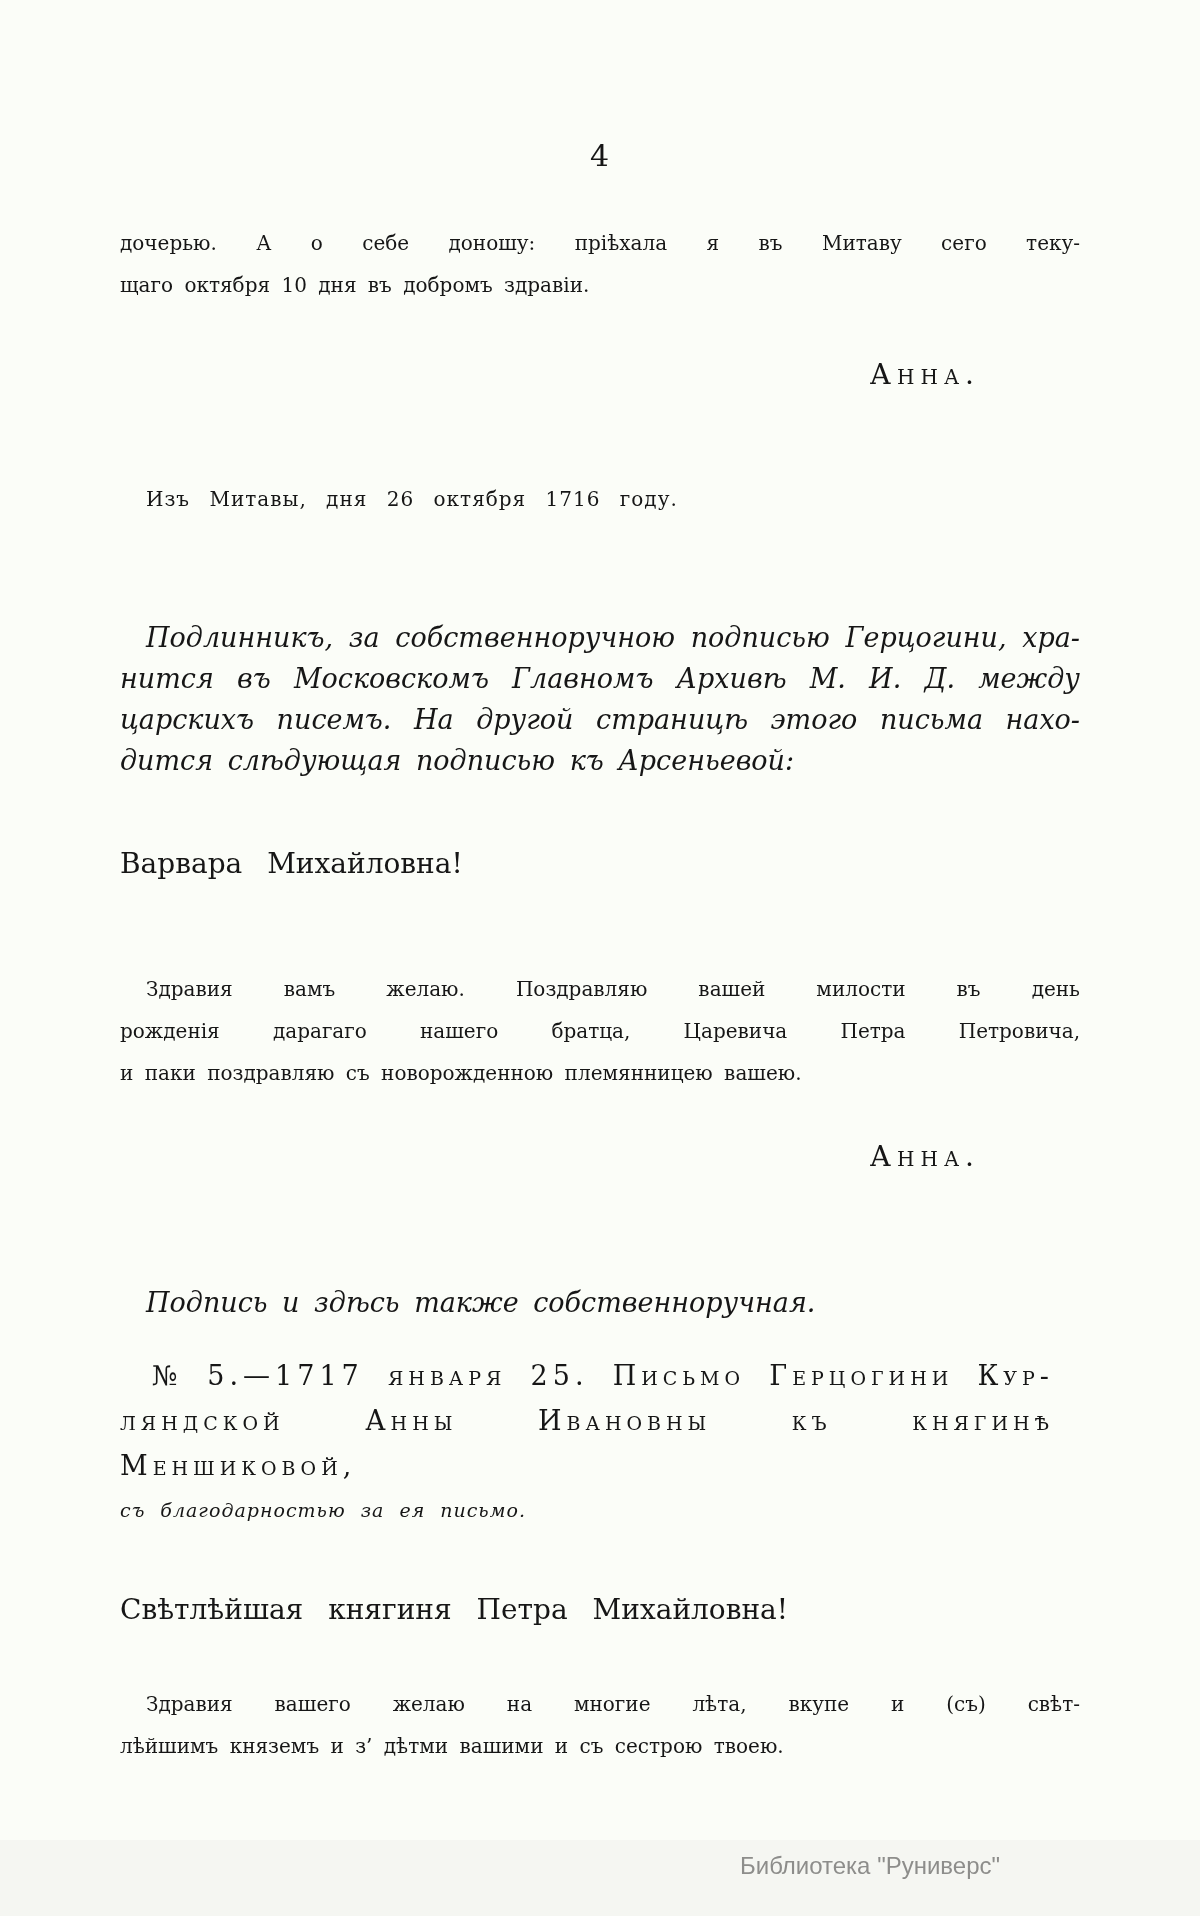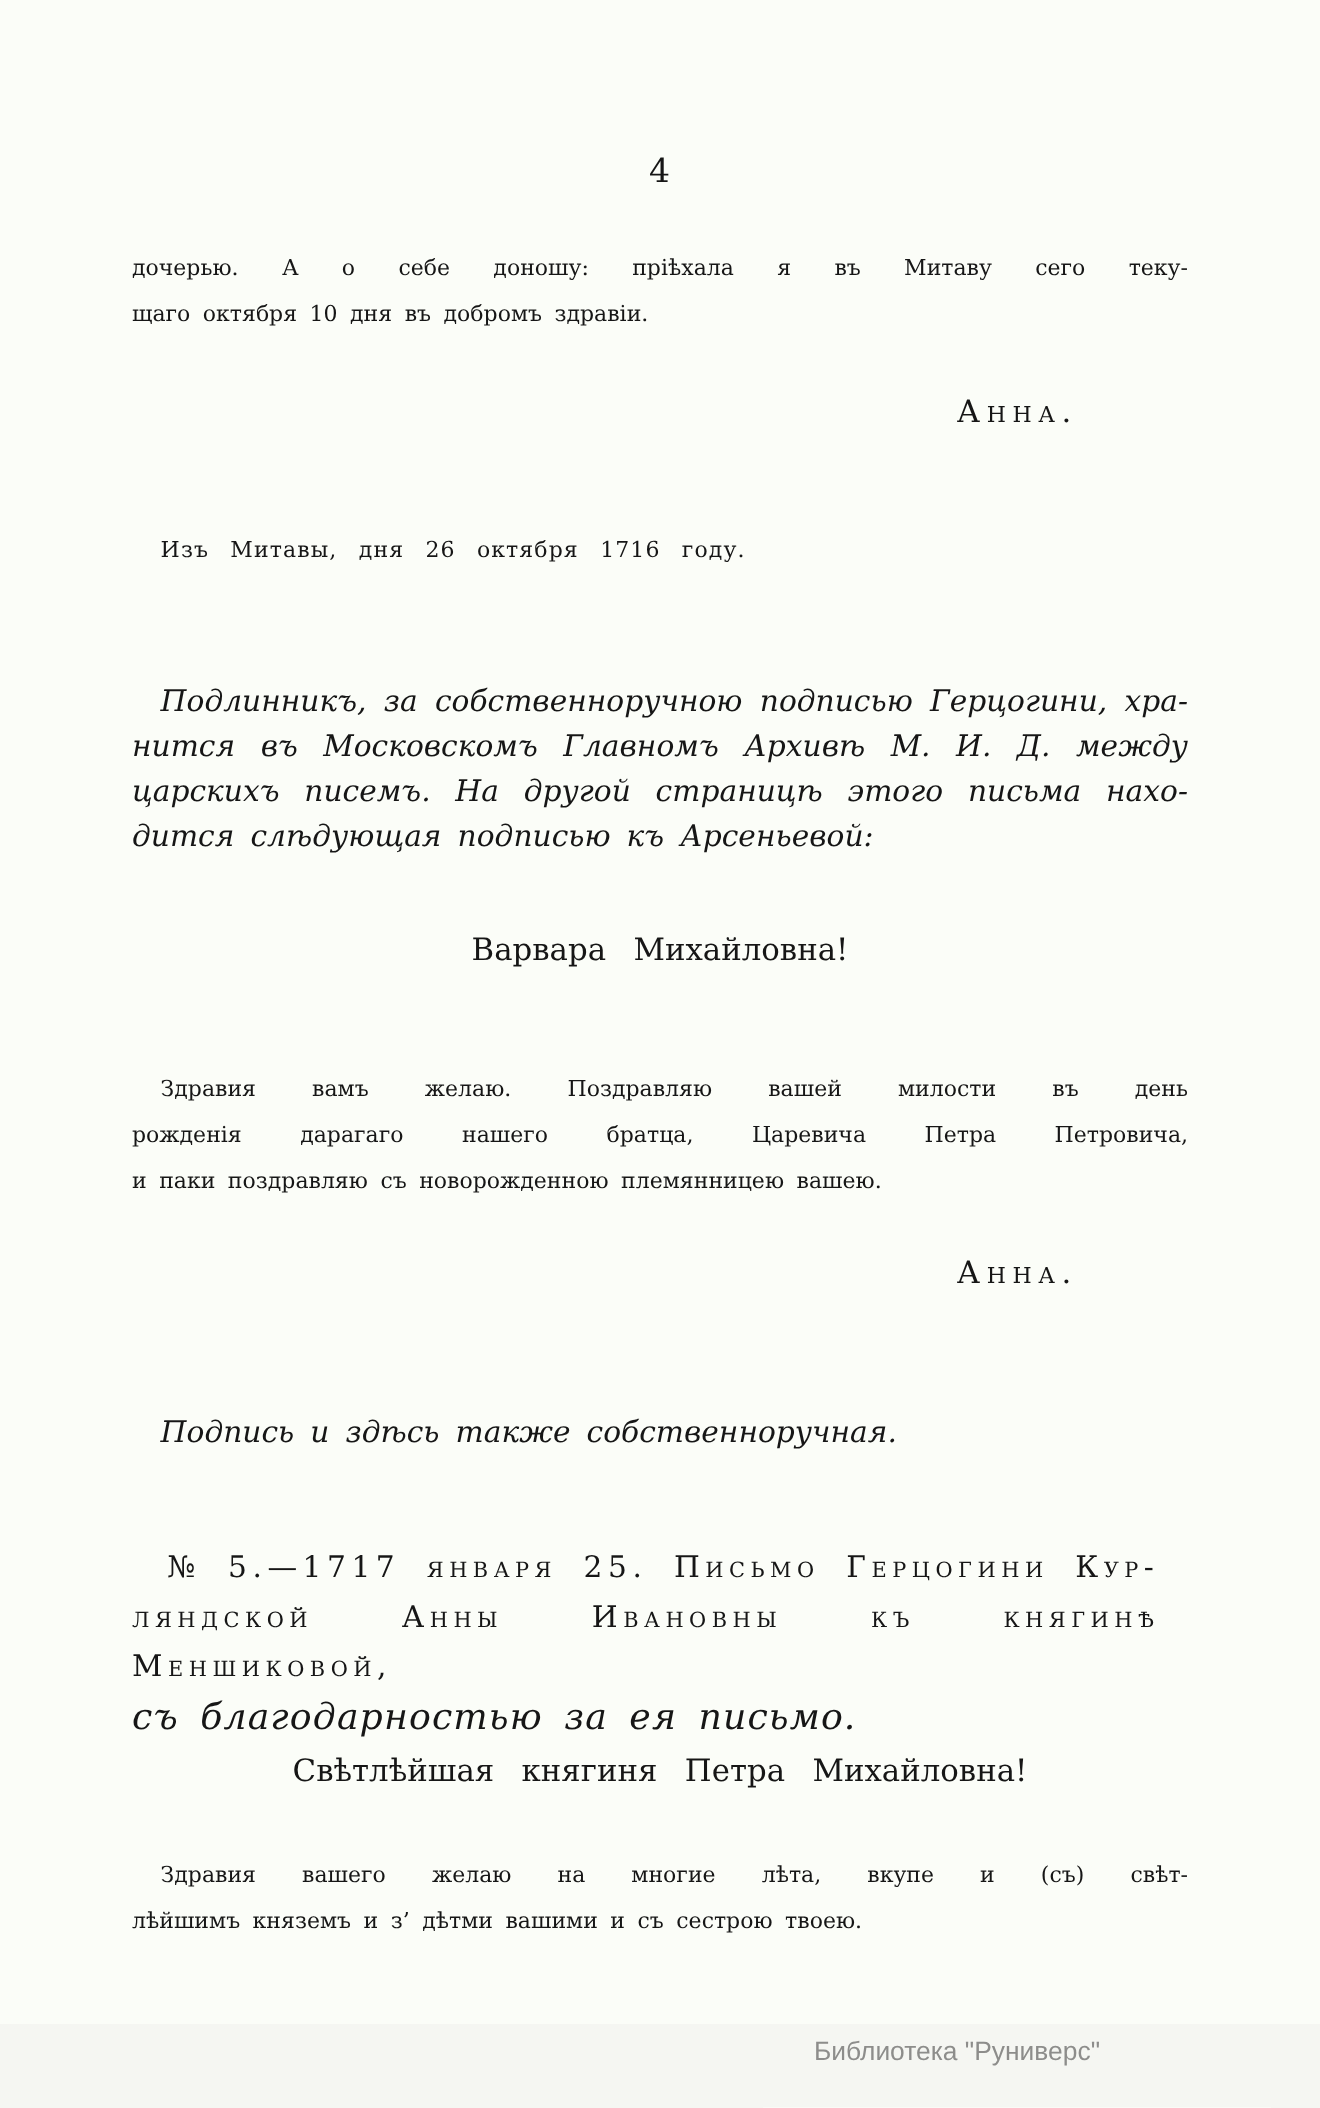--- a/index.html
+++ b/index.html
@@ -41,21 +41,21 @@
   }
   .indent { text-indent: 26px; }
   .indent-lg { text-indent: 32px; }
   .italic-block {
     font-style: italic;
     font-size: 27px;
     line-height: 41px;
     word-spacing: 6px;
     margin-top: 16px;
   }
-  .center { text-align: center; }
+  .center { }
   .salutation {
     font-size: 28px;
     word-spacing: 16px;
   }
   .sig {
     font-size: 28px;
     text-align: right;
     padding-right: 100px;
     box-sizing: border-box;
     font-variant: small-caps;
@@ -69,21 +69,21 @@
   .sc {
     font-variant: small-caps;
     letter-spacing: 5px;
     word-spacing: 10px;
   }
   .heading-italic {
     font-style: italic;
     font-variant: normal;
     letter-spacing: 1px;
     word-spacing: 8px;
-    font-size: 33px;
+    font-size: 19px;
   }
   .dateline {
     word-spacing: 12px;
     letter-spacing: 1px;
   }
   .footer-band {
     position: absolute;
     left: 0;
     top: 1840px;
     width: 1200px;
@@ -129,21 +129,21 @@
   <div class="abs body-text" style="top:968px">
     <div class="jl indent">Здравия вамъ желаю. Поздравляю вашей милости въ день</div>
     <div class="jl">рожденія дарагаго нашего братца, Царевича Петра Петровича,</div>
     <div>и паки поздравляю съ новорожденною племянницею вашею.</div>
   </div>
 
   <div class="abs sig" style="top:1140px">Анна.</div>
 
   <div class="abs italic-block indent" style="top:1266px">Подпись и здѣсь также собственноручная.</div>
 
-  <div class="abs heading-block" style="top:1403px">
+  <div class="abs heading-block" style="top:1353px">
     <div class="sc jl indent-lg">№ 5.—1717 января 25. Письмо Герцогини Кур-</div>
     <div class="sc jl">ляндской Анны Ивановны къ княгинѣ Меншиковой,</div>
     <div class="heading-italic">съ благодарностью за ея письмо.</div>
   </div>
 
   <div class="abs body-text center salutation" style="top:1589px">Свѣтлѣйшая княгиня Петра Михайловна!</div>
 
   <div class="abs body-text" style="top:1683px">
     <div class="jl indent">Здравия вашего желаю на многие лѣта, вкупе и (съ) свѣт-</div>
     <div>лѣйшимъ княземъ и з’ дѣтми вашими и съ сестрою твоею.</div>

